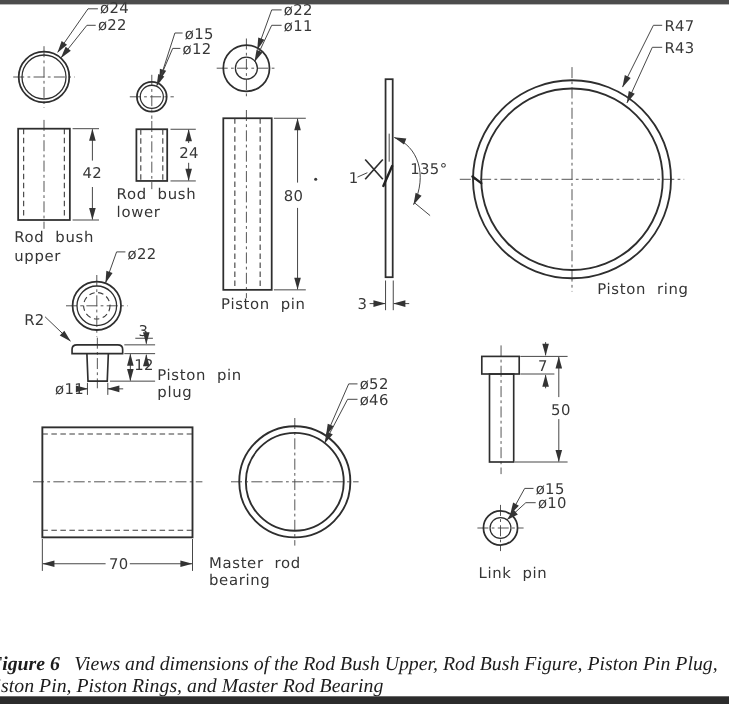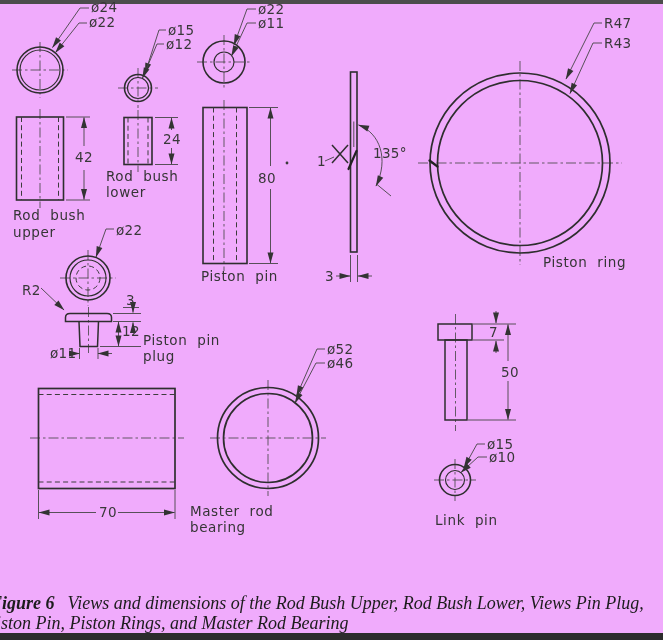--- a/index.html
+++ b/index.html
@@ -1,18 +1,18 @@
 <!DOCTYPE html>
 <html><head>
 <meta charset="utf-8">
 <style>
   html,body{margin:0;padding:0;background:#e8e8e8;}
   .page{
     position:relative;width:663px;height:640px;margin:0 auto;
-    background:#f0abfc;overflow:hidden;
+    background:#ffffff;overflow:hidden;
     font-family:"DejaVu Sans",sans-serif;
   }
   .top-bar{position:absolute;left:0;top:0;width:100%;height:4px;background:#4c4c4c;}
   .bottom-bar{position:absolute;left:0;top:633px;width:100%;height:7px;background:#2c2c2c;}
   svg.drawing{position:absolute;left:0;top:0;}
   
   .obj{stroke:#2e2e2e;stroke-width:1.6;fill:none;stroke-linecap:round;}
   .obj15{stroke:#2e2e2e;stroke-width:1.5;fill:none;}
   .obj17{stroke:#2e2e2e;stroke-width:1.7;fill:none;}
   .obj2{stroke:#2e2e2e;stroke-width:1.15;fill:none;}
@@ -228,18 +228,18 @@
       <circle class="obj2" cx="455" cy="480" r="9.5" stroke-width="1.4"></circle>
       <path class="thin" d="M485,444 H477 L464,467.5" marker-end="url(#arr)"></path>
       <path class="thin" d="M487,457 H478 L461,472.5" marker-end="url(#arr)"></path>
       <text class="dim" x="487" y="449">ø15</text>
       <text class="dim" x="489" y="462">ø10</text>
       <text class="pname" x="435" y="525">Link pin</text>
     </g>
   </svg>
 
   <div class="caption">
-    <div class="cap-line1"><span class="fig-label">Figure 6</span><span>Views and dimensions of the Rod Bush Upper, Rod Bush Lower, Views Pin Plug,</span></div>
+    <div class="cap-line1"><span class="fig-label">Figure 6</span><span>Views and dimensions of the Rod Bush Upper, Rod Bush Figure, Piston Pin Plug,</span></div>
     <div class="cap-line2"><span>Piston Pin, Piston Rings, and Master Rod Bearing</span></div>
   </div>
 
   <div class="bottom-bar"></div>
 </div>
 
 </body></html>

